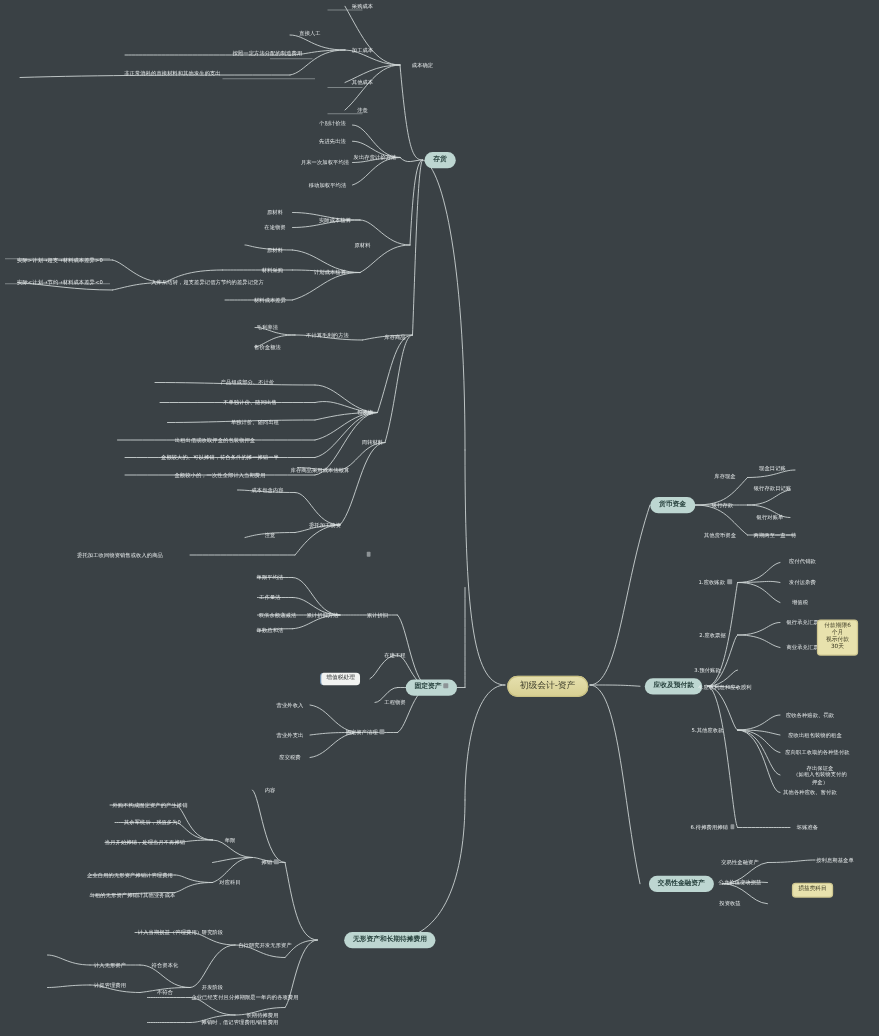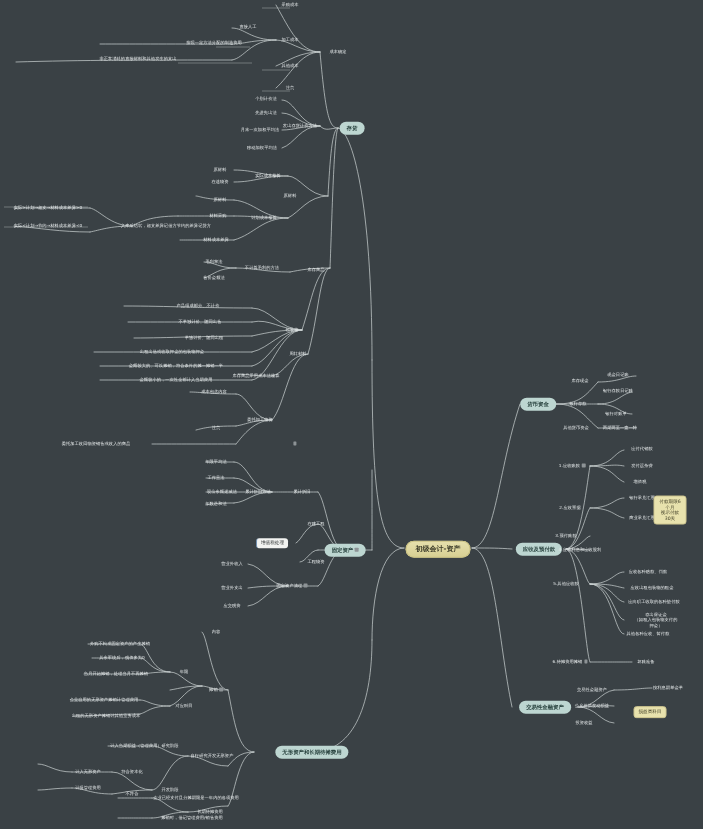--- a/index.html
+++ b/index.html
@@ -42,21 +42,21 @@
     color: #e9edee;
     font-size: 4.2px;
     letter-spacing: 0.1px;
     padding: 0 1px;
   }
   
   .n-root {
     background: linear-gradient(#e6e0ae, #d7cf92);
     color: #3b3b29;
     font-size: 7px;
-    font-weight: bold;
+    font-weight: normal;
     border-radius: 9px;
     padding: 4px 10px;
     box-shadow: 0 0 0 1px #c9c183 inset;
   }
   
   .n-main {
     background: #bdd6d1;
     color: #29433f;
     font-size: 5.4px;
     border-radius: 7px;

